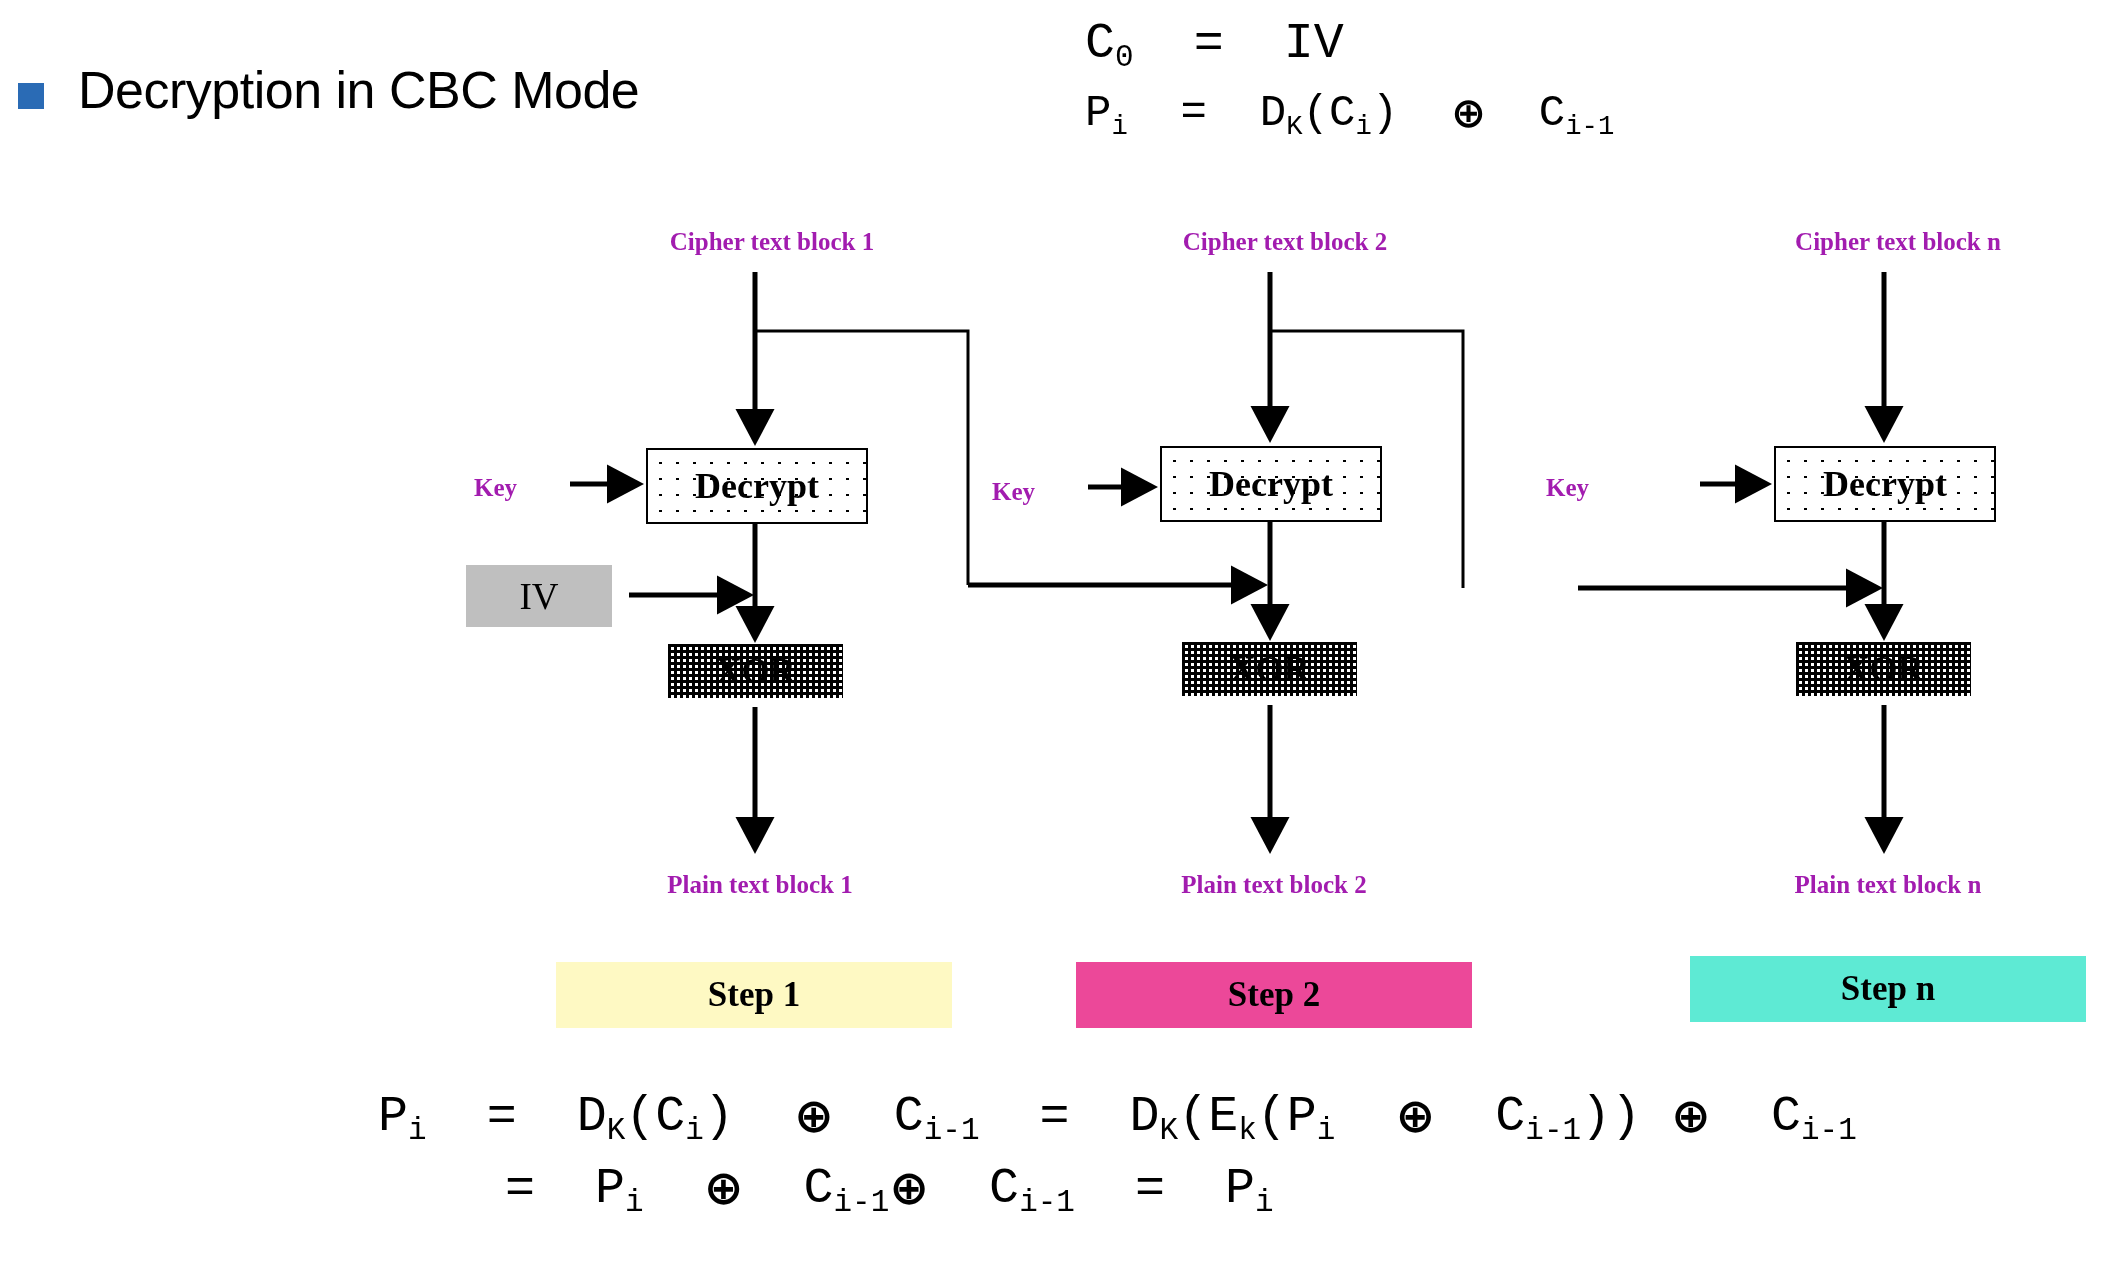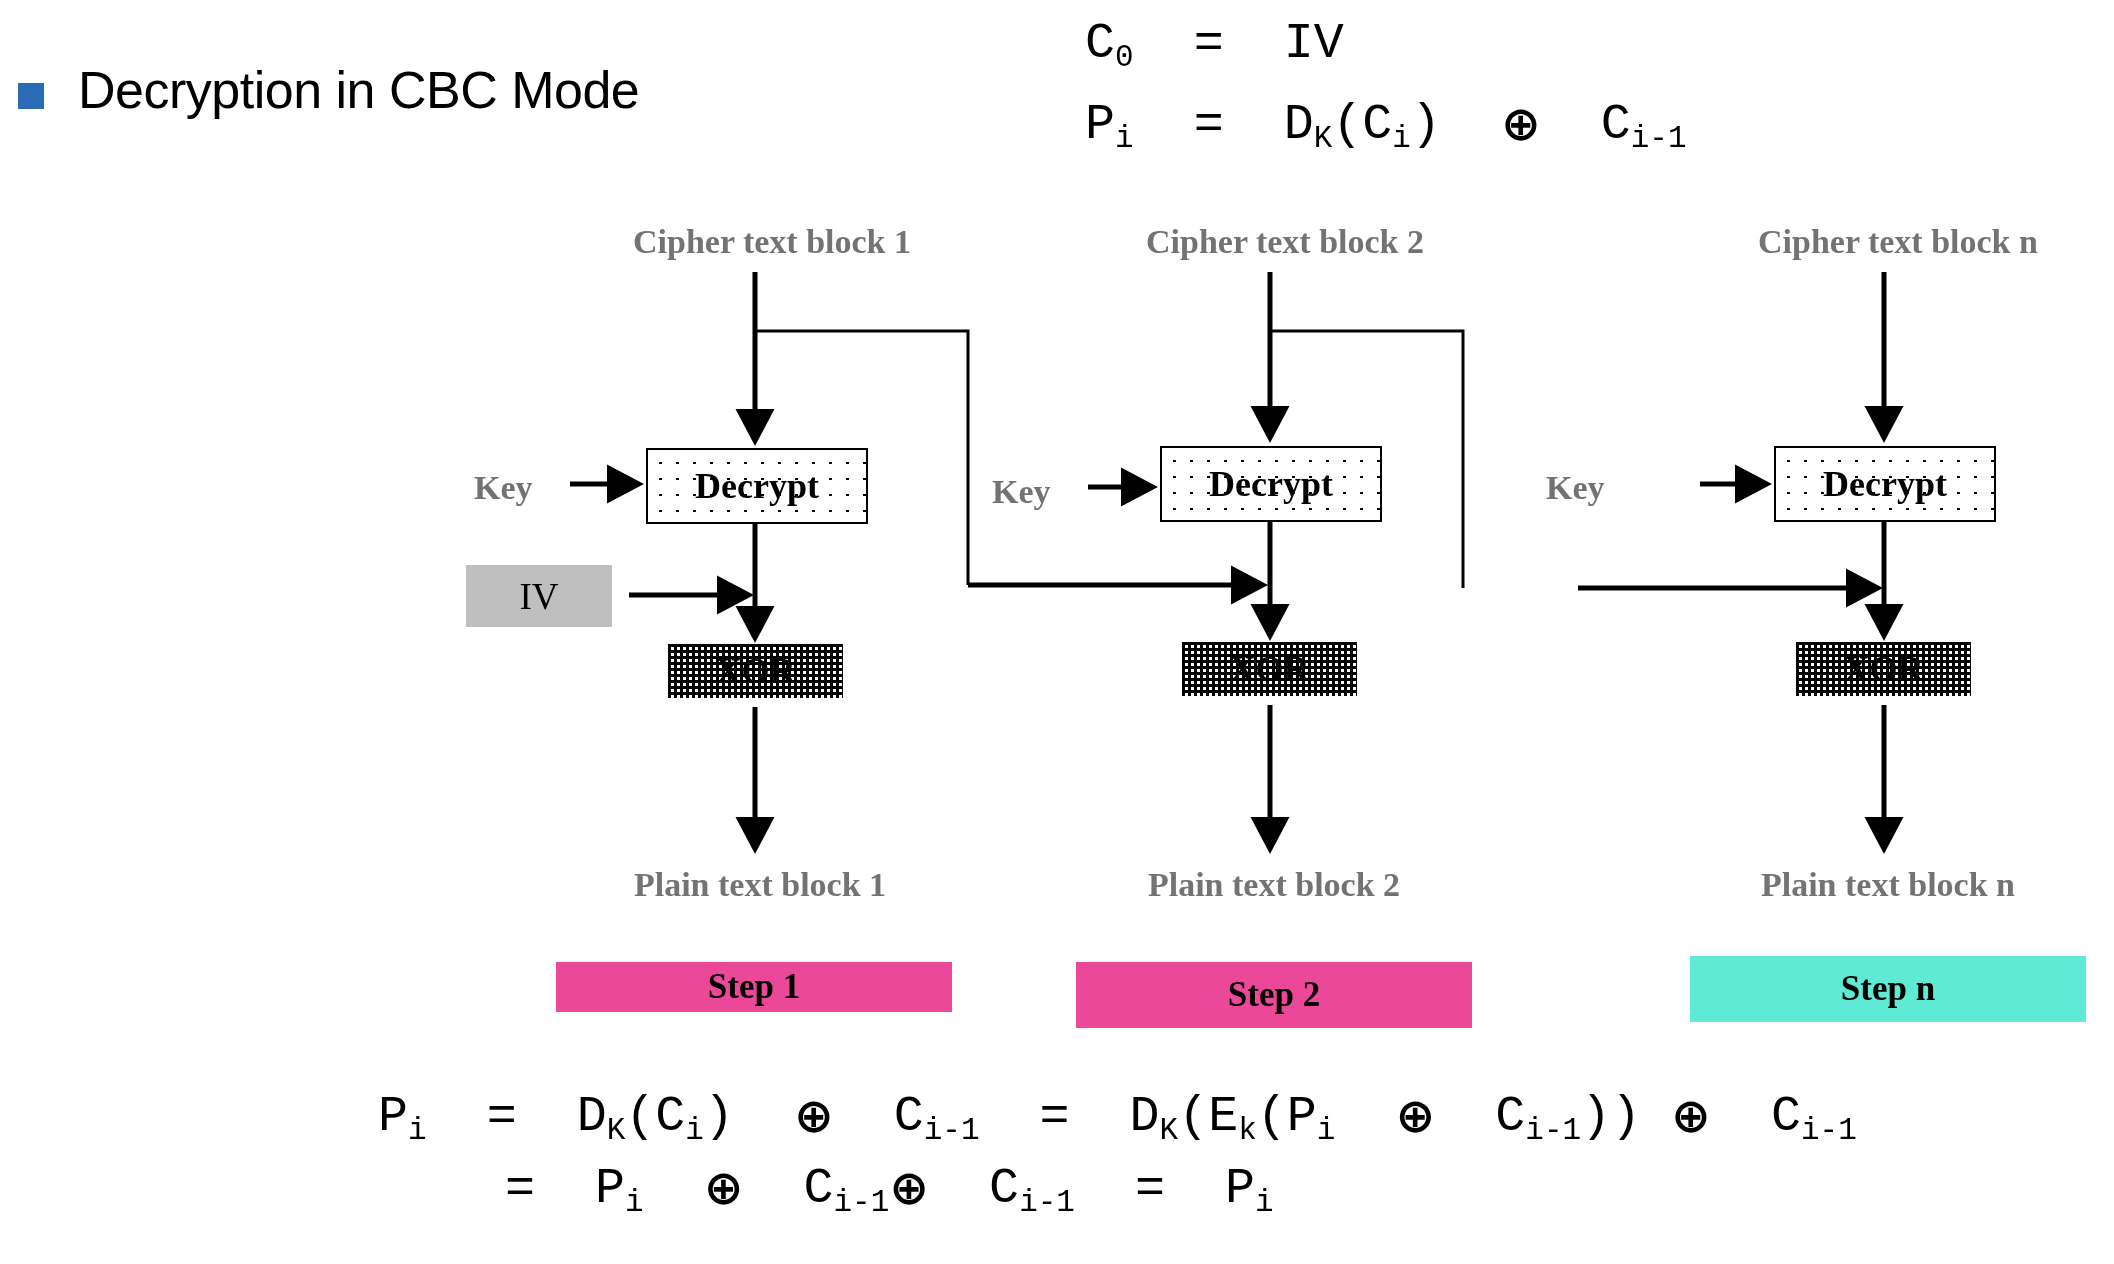--- a/index.html
+++ b/index.html
@@ -27,29 +27,29 @@
   
   .mono{
     font-family:"Liberation Mono", "DejaVu Sans Mono", monospace;
     color:#000;white-space:nowrap;font-weight:400;
   }
   .mono sub{font-size:.62em;vertical-align:-.30em;letter-spacing:0;}
   .oplus{font-family:"DejaVu Sans", sans-serif;font-size:.95em;
          font-weight:700;vertical-align:-0.04em;}
 
   #formula-top-1{position:absolute;left:1085px;top:16px;font-size:50px;line-height:56px;}
-  #formula-top-2{position:absolute;left:1085px;top:96px;font-size:50px;line-height:56px;}
+  #formula-top-2{position:absolute;left:1085px;top:85px;font-size:44px;line-height:56px;}
 
   #formula-bottom-1{position:absolute;left:378px;top:1087px;font-size:50px;line-height:58px;}
   #formula-bottom-2{position:absolute;left:505px;top:1159px;font-size:50px;line-height:58px;}
 
   
   .lbl{
     position:absolute;font-family:"Liberation Serif", serif;
-    font-weight:700;color:#737373;white-space:nowrap;font-size:34px;line-height:40px;
+    font-weight:700;color:#a21caf;white-space:nowrap;font-size:25px;line-height:40px;
   }
   .lbl.center{transform:translateX(-50%);}
 
   
   .decrypt-box{
     position:absolute;width:218px;height:72px;
     border:2px solid #000;
     background-color:#ffffff;
     background-image:radial-gradient(#000 1.4px, transparent 1.5px);
     background-size:17px 16px;background-position:4px 5px;
@@ -153,21 +153,21 @@
   </div>
   <div class="xor-box" style="left:1796px;top:642px;">
     <div class="xor-grid"></div>
     <span>XOR</span>
   </div>
 
   <div class="lbl center" style="left:760px;top:865px;">Plain text block 1</div>
   <div class="lbl center" style="left:1274px;top:865px;">Plain text block 2</div>
   <div class="lbl center" style="left:1888px;top:865px;">Plain text block n</div>
 
-  <div class="step-box" style="left: 556px; top: 962px; width: 396px; height: 50px; background: #ec4899;">
+  <div class="step-box" style="left: 556px; top: 962px; width: 396px; height: 66px; background: #fef9c3;">
     <span>Step 1</span>
   </div>
   <div class="step-box" style="left: 1076px; top: 962px; width: 396px; height: 66px; background: #ec4899;">
     <span>Step 2</span>
   </div>
   <div class="step-box" style="left: 1690px; top: 956px; width: 396px; height: 66px; background: #5eead4;">
     <span>Step n</span>
   </div>
 
   <div id="formula-bottom-1" class="mono">

